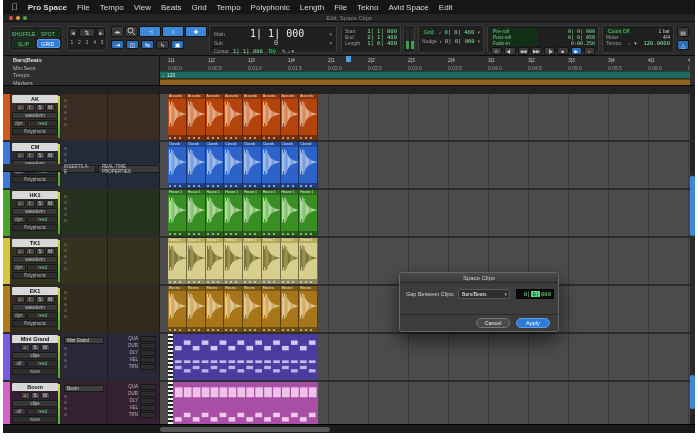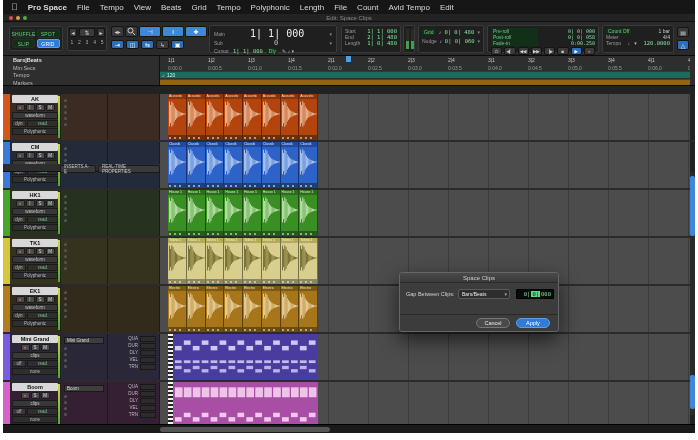--- a/index.html
+++ b/index.html
@@ -110,22 +110,22 @@
   <span class="mi app">Pro Space</span>
       <span class="mi">File</span>
       <span class="mi">Tempo</span>
       <span class="mi">View</span>
       <span class="mi">Beats</span>
       <span class="mi">Grid</span>
       <span class="mi">Tempo</span>
       <span class="mi">Polyphonic</span>
       <span class="mi">Length</span>
       <span class="mi">File</span>
-      <span class="mi">Count</span>
-      <span class="mi">Avid Tempo</span>
+      <span class="mi">Tekno</span>
+      <span class="mi">Avid Space</span>
       <span class="mi">Edit</span>
     </div>
 
   <div id="titlebar">
     <span class="tl" style="left:6px; background:#e0504a;"></span>
     <span class="tl" style="left:13px; background:#d8a33c;"></span>
     <span class="tl" style="left:20px; background:#58a848;"></span>
     <div id="wintitle">Edit: Space Clips</div>
   </div>
 

